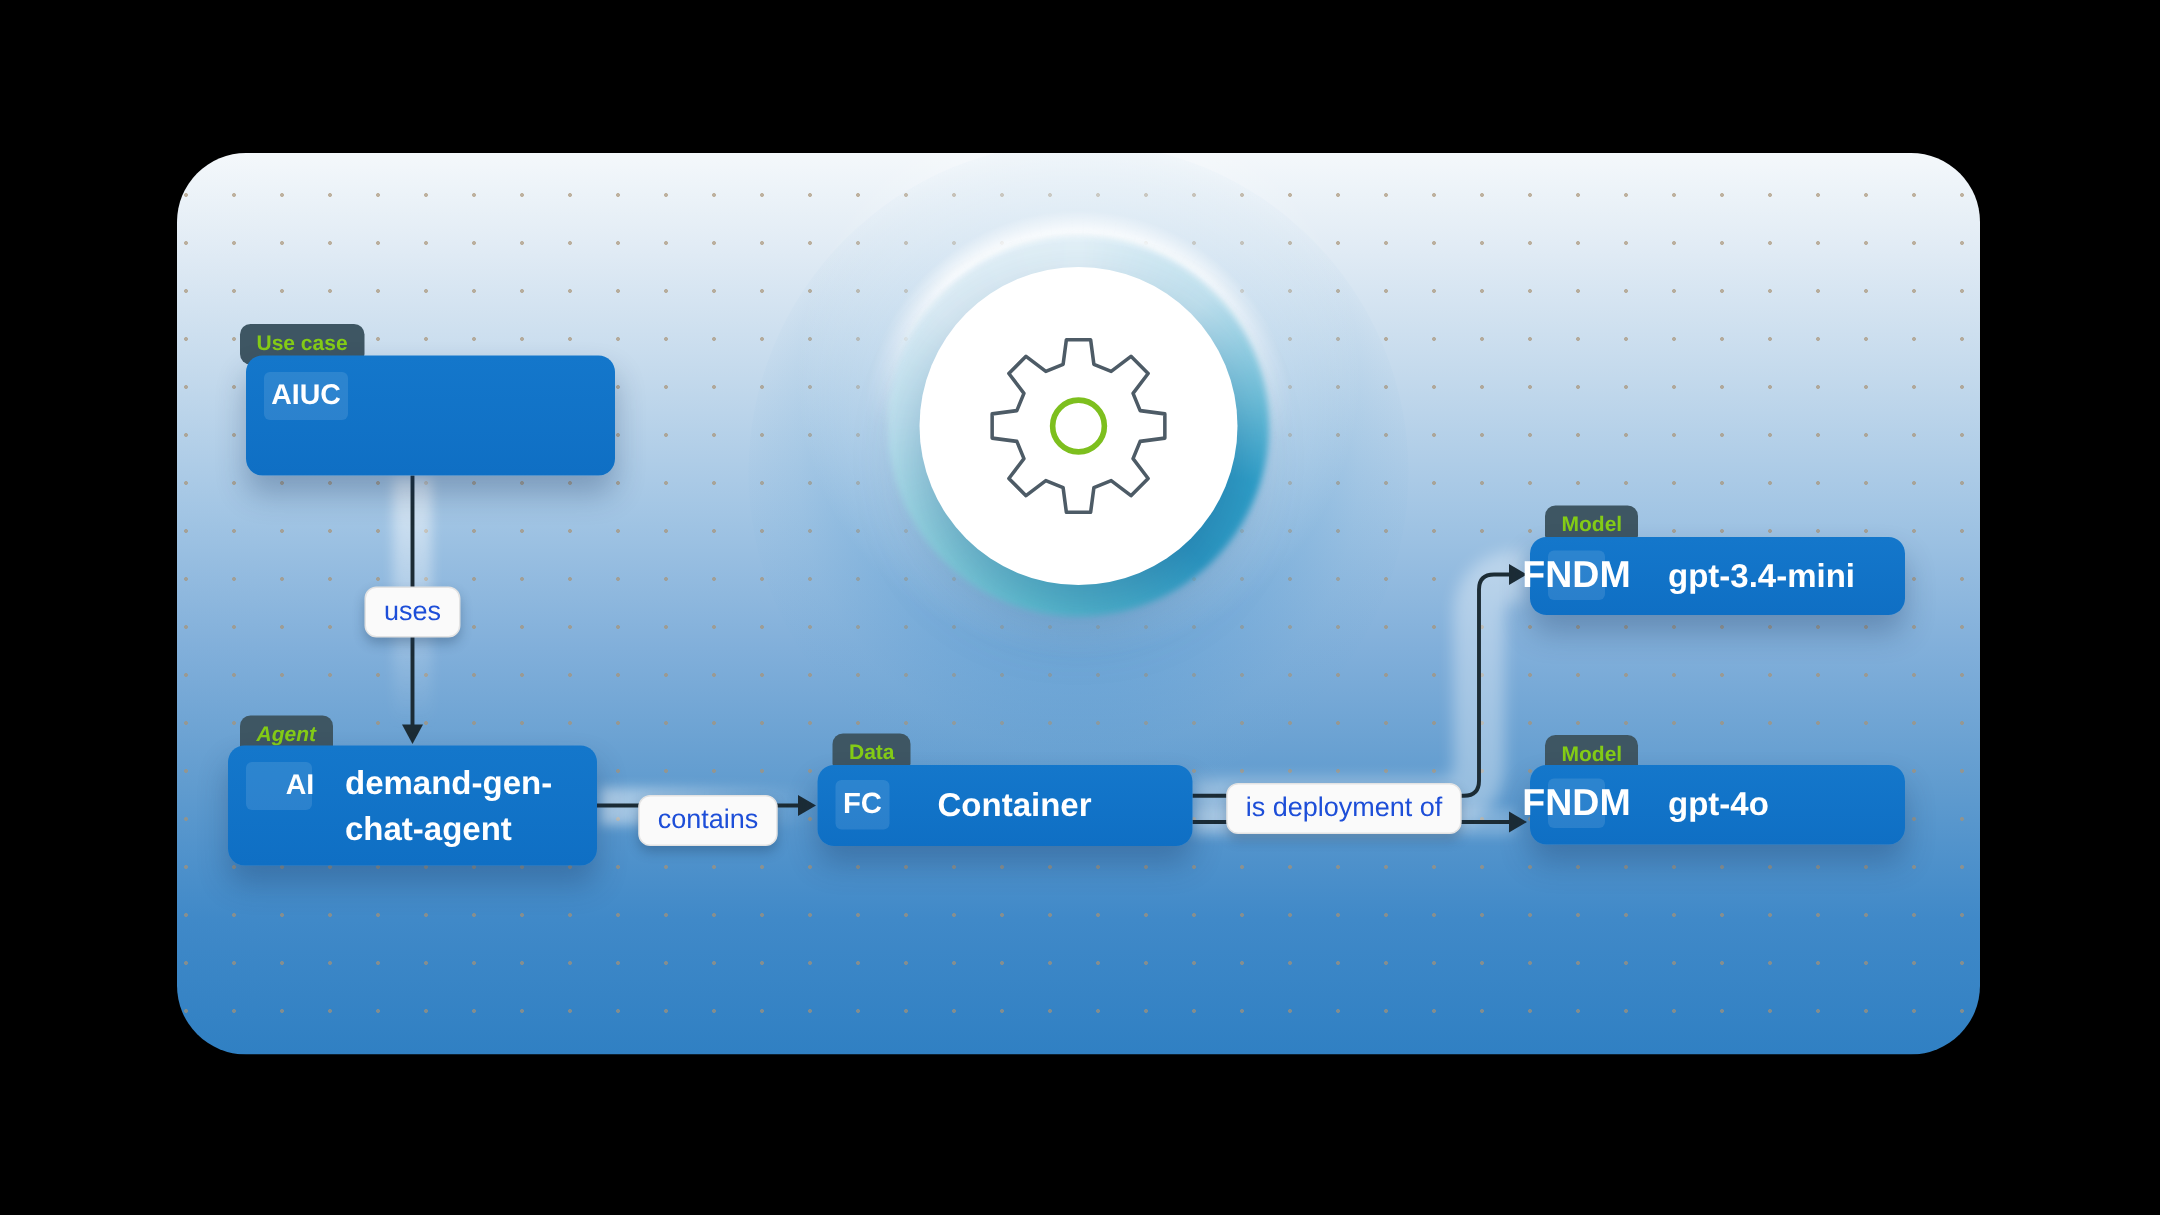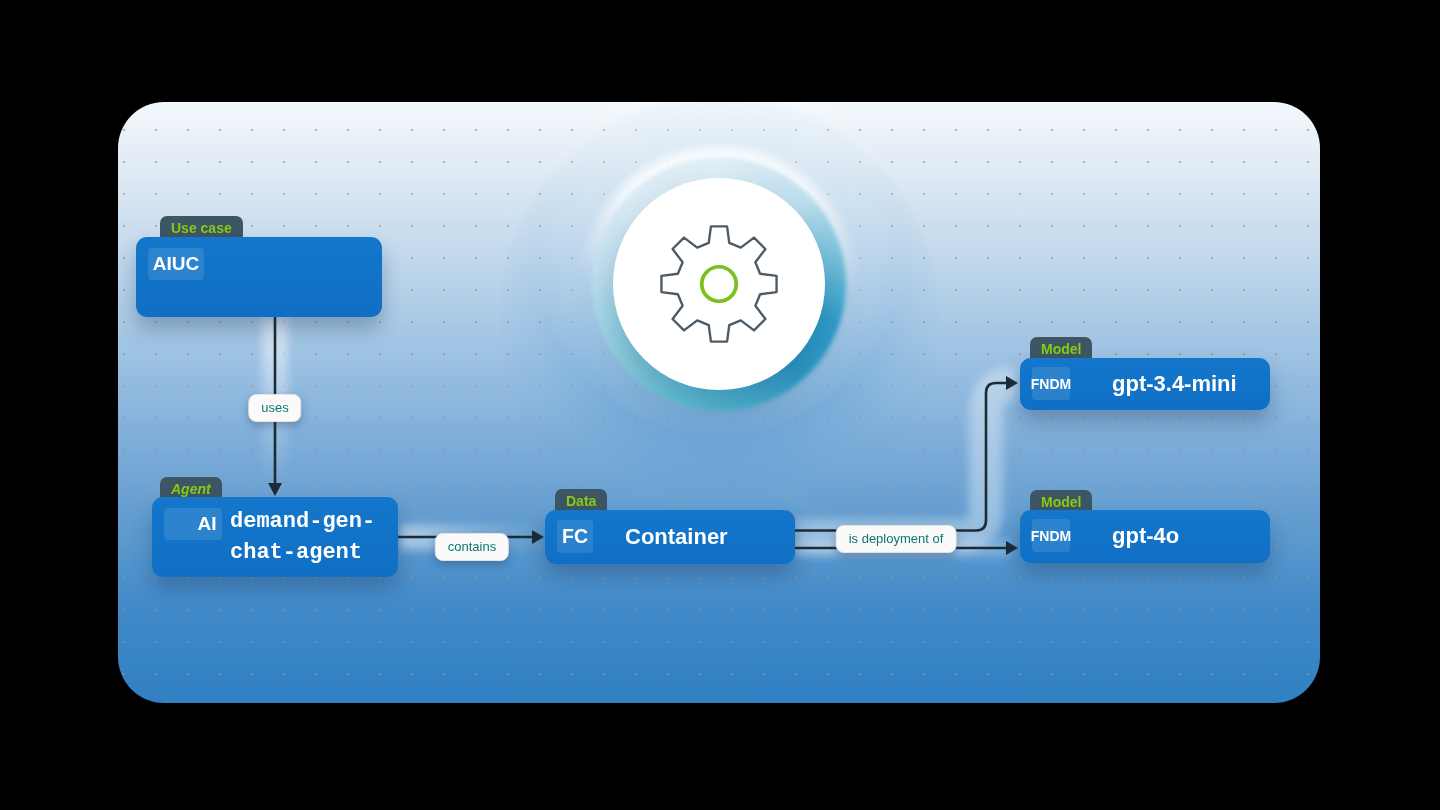--- a/index.html
+++ b/index.html
@@ -47,45 +47,45 @@
   
   .tag { position:absolute; height:27px; padding:4px 11px 0 11px; border-radius:7px;
     background:#3e5663; color:#84cc16; font-size:14px; font-weight:bold; z-index:3; }
   .node { position:absolute; border-radius:11px; z-index:4;
     background:linear-gradient(180deg,#1477cb,#0f6fc4);
     box-shadow:0 12px 20px rgba(15,45,90,0.30); }
   .badge { position:absolute; border-radius:4px; background:rgba(255,255,255,0.11);
     color:#fff; font-weight:bold; display:flex; align-items:center; justify-content:center; }
   .nlabel { position:absolute; color:#fff; font-weight:bold; font-size:22px; line-height:31px; }
 
-  .node-uc    { left:136px; top:237px; width:246px; height:80px; }
+  .node-uc    { left:164px; top:237px; width:246px; height:80px; }
   .tag-uc     { left:160px; top:216px; }
   .badge-uc   { left:12px; top:11px; width:56px; height:32px; font-size:19px; }
   .nlabel-uc  { left:91px; top:9px; width:150px; }
 
   .node-agent   { left:152px; top:497px; width:246px; height:80px; }
   .tag-agent    { left:160px; top:477px;font-style:italic; }
-  .badge-agent  { left:12px; top:11px; width:58px; height:32px; font-size:19px;padding-left:28px; }
-  .nlabel-agent { left:78px; top:9px; width:165px;font-family:Liberation Mono, monospace; }
+  .badge-agent  { left:12px; top:11px; width:44px; height:32px; font-size:19px;padding-left:28px; }
+  .nlabel-agent { left:78px; top:9px; width:165px; }
 
   .node-data   { left:545px; top:510px; width:250px; height:54px; }
   .tag-data    { left:555px; top:489px; }
   .badge-data  { left:12px; top:10px; width:36px; height:33px; font-size:19.5px; }
   .nlabel-data { left:80px; top:0; line-height:54px; }
 
   .node-m1   { left:1020px; top:358px; width:250px; height:52px; }
   .tag-m1    { left:1030px; top:337px; }
   .node-m2   { left:1020px; top:510px; width:250px; height:53px; }
   .tag-m2    { left:1030px; top:490px; }
-  .badge-m   { left:12px; top:9px; width:38px; height:33px; font-size:14px; }
+  .badge-m   { left:12px; top:9px; width:38px; height:33px; font-size:25px; }
   .nlabel-m  { left:92px; top:0; line-height:52px; }
 
   .pill { position:absolute; transform:translate(-50%,-50%); background:#fafafa;
     border:1px solid #e3e3e3; border-radius:8px; padding:5px 12px 6px 12px;
-    font-size:13px; color:#0f766e; z-index:6; white-space:nowrap;
+    font-size:18px; color:#1d4ed8; z-index:6; white-space:nowrap;
     box-shadow:0 4px 8px rgba(25,55,90,0.32); }
   .pill-uses { left:275px; top:408px; }
   .pill-contains { left:472px; top:511px;margin-top:36px; }
   .pill-deploy { left:896px; top:539px; }
 </style>
 </head>
 <body>
 
 <div class="stage">
   <div class="panel">

